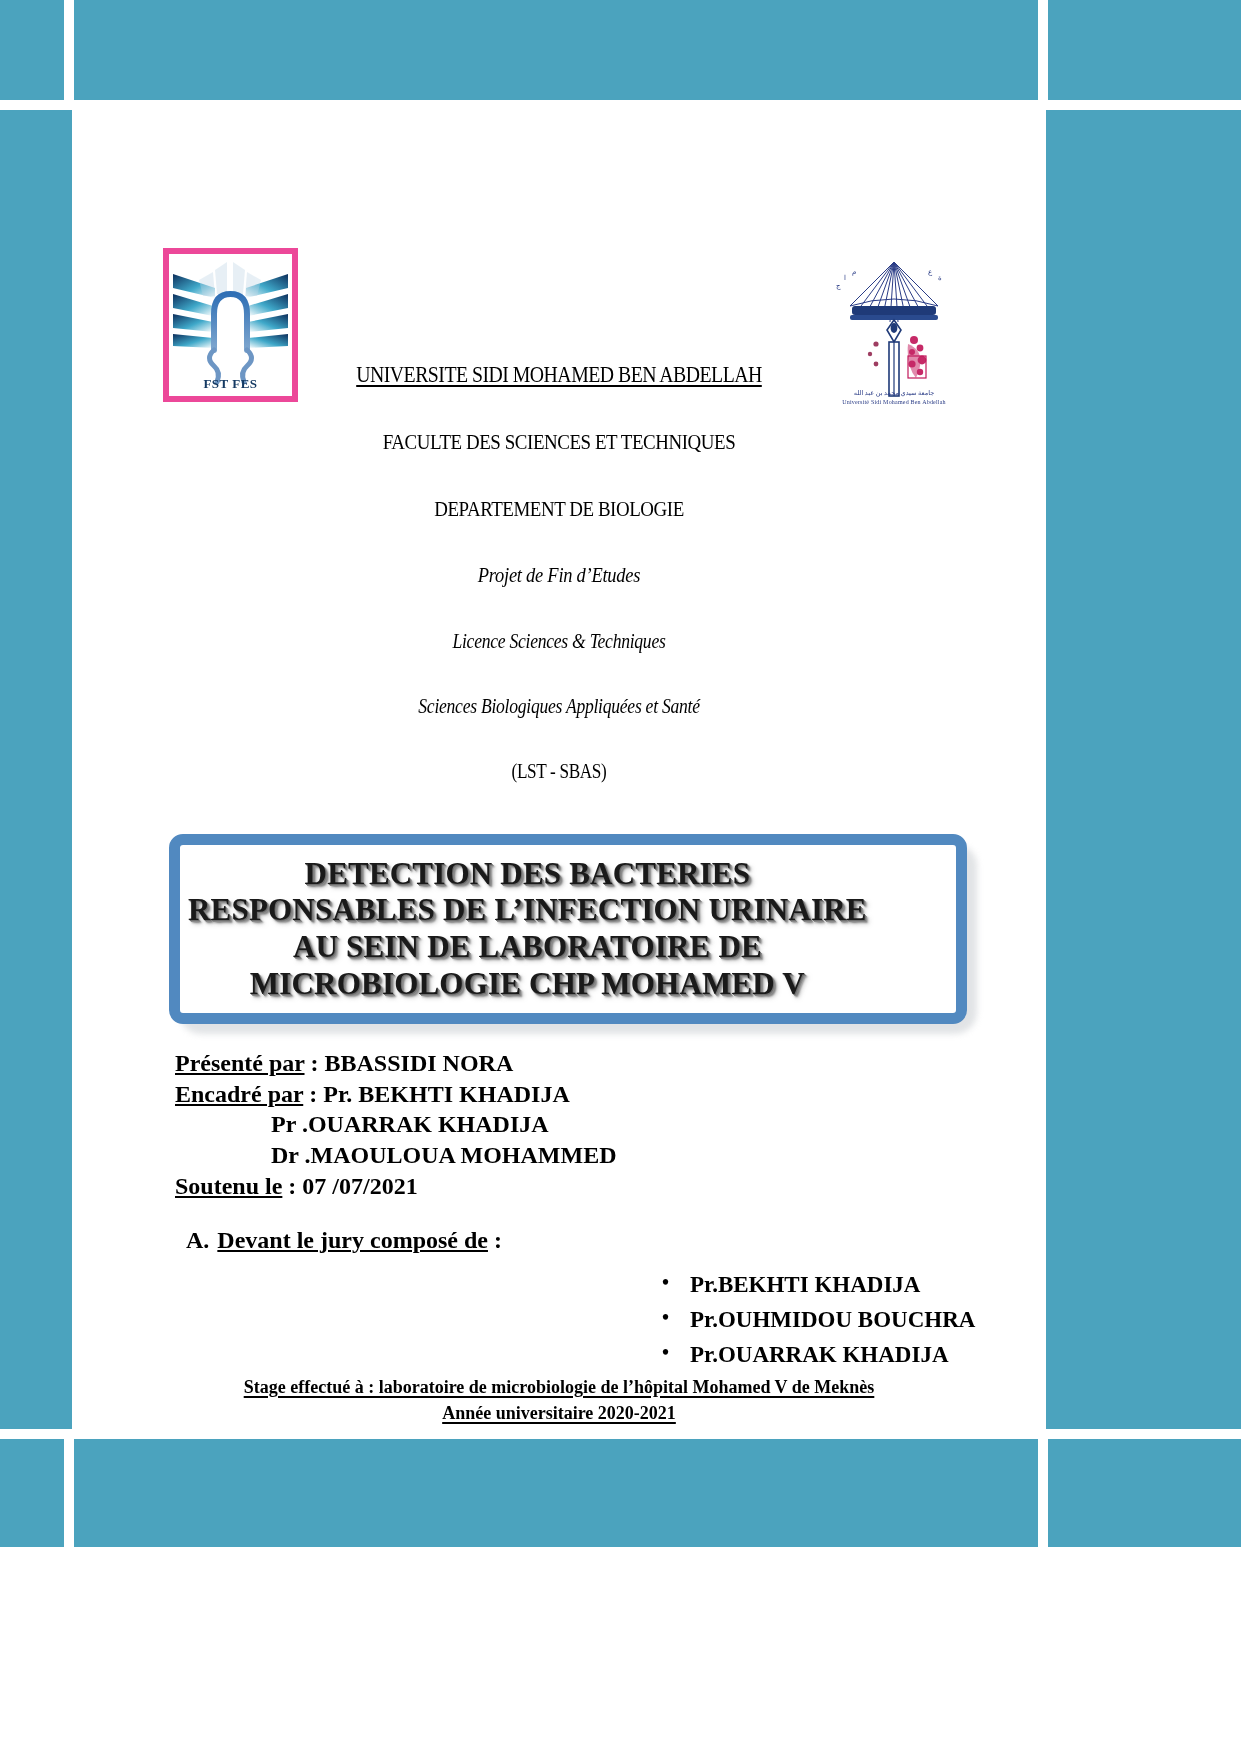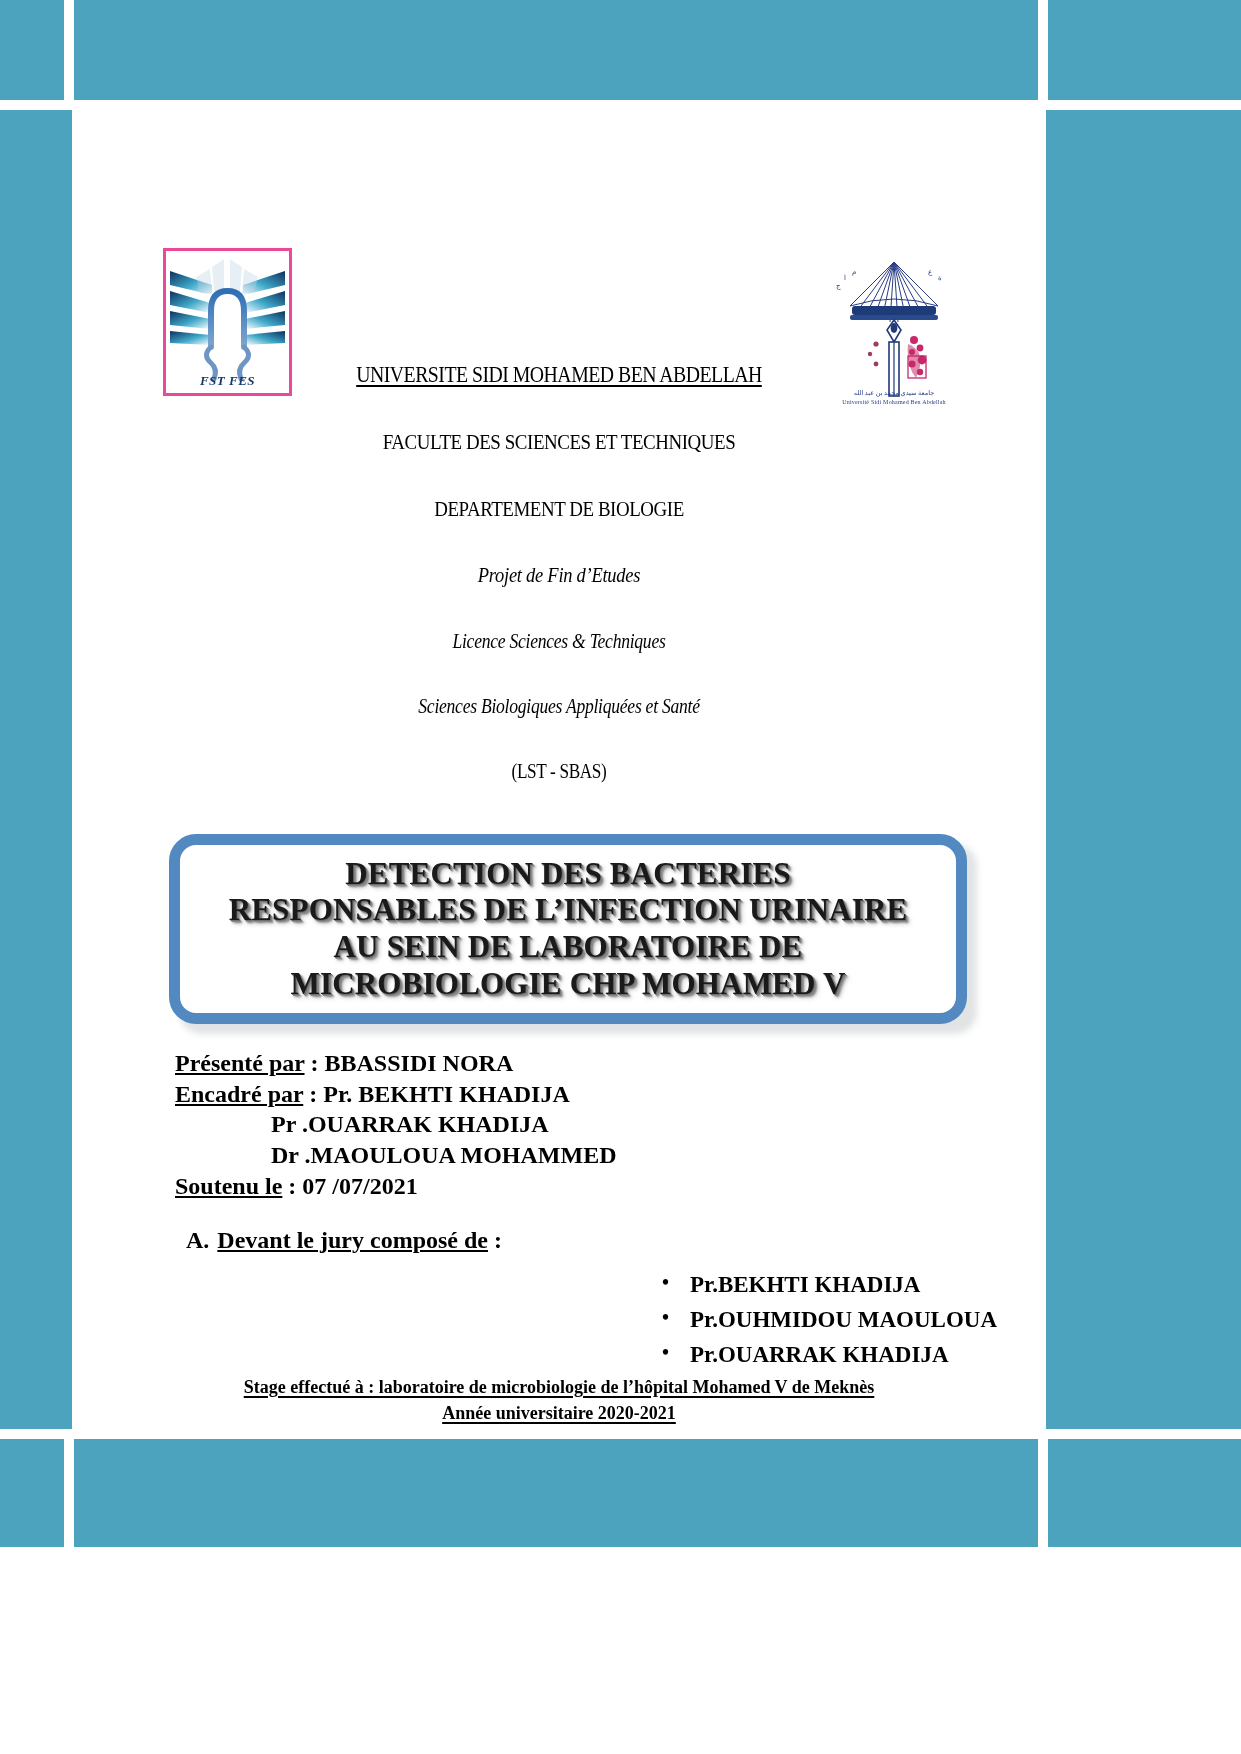--- a/index.html
+++ b/index.html
@@ -49,24 +49,23 @@
     background: #ffffff;
   }
 
   
   .logo-left {
     position: absolute;
     left: 91px;
     top: 140px;
     width: 123px;
     height: 142px;
-    border: 3px solid #ec4899;
+    border: 6px solid #ec4899;
     background: #c4b5fd;
     overflow: hidden;
-    font-style: italic;
   }
   .logo-right {
     position: absolute;
     left: 752px;
     top: 140px;
     width: 140px;
     height: 160px;
     overflow: hidden;
   }
   .logo-caption-left {
@@ -176,25 +175,24 @@
     filter: blur(3px);
   }
   .title-box {
     position: absolute;
     left: 0;
     top: 0;
     width: 100%;
     height: 100%;
     box-sizing: border-box;
     border: 11px solid #5189C0;
-    border-radius: 27px;
+    border-radius: 14px;
     background: #ffffff;
     display: flex;
     align-items: center;
-    justify-content: center;
   }
   .title-text {
     text-align: center;
     font-family: "Liberation Serif", serif;
     font-weight: bold;
     font-size: 31px;
     line-height: 1.18;
     letter-spacing: 0.2px;
     color: #1a1a1a;
     text-shadow:
@@ -458,21 +456,21 @@
       <span class="det-label">Soutenu le</span><span> : </span><span class="det-value">07 /07/2021</span>
     </div>
   </div>
 
   <div class="jury-heading">
     <span class="jh-letter">A.</span><span class="jh-text">Devant le jury composé de</span><span> :</span>
   </div>
 
   <ul class="jury-list">
     <li>Pr.BEKHTI KHADIJA</li>
-    <li>Pr.OUHMIDOU MAOULOUA</li>
+    <li>Pr.OUHMIDOU BOUCHRA</li>
     <li>Pr.OUARRAK KHADIJA</li>
   </ul>
 
   <div class="footer">
     <div><span class="f-line">Stage effectué à : laboratoire de microbiologie de l’hôpital Mohamed V de Meknès</span></div>
     <div class="f-line2"><span class="f-line">Année universitaire 2020-2021</span></div>
   </div>
 
 </div>
 

